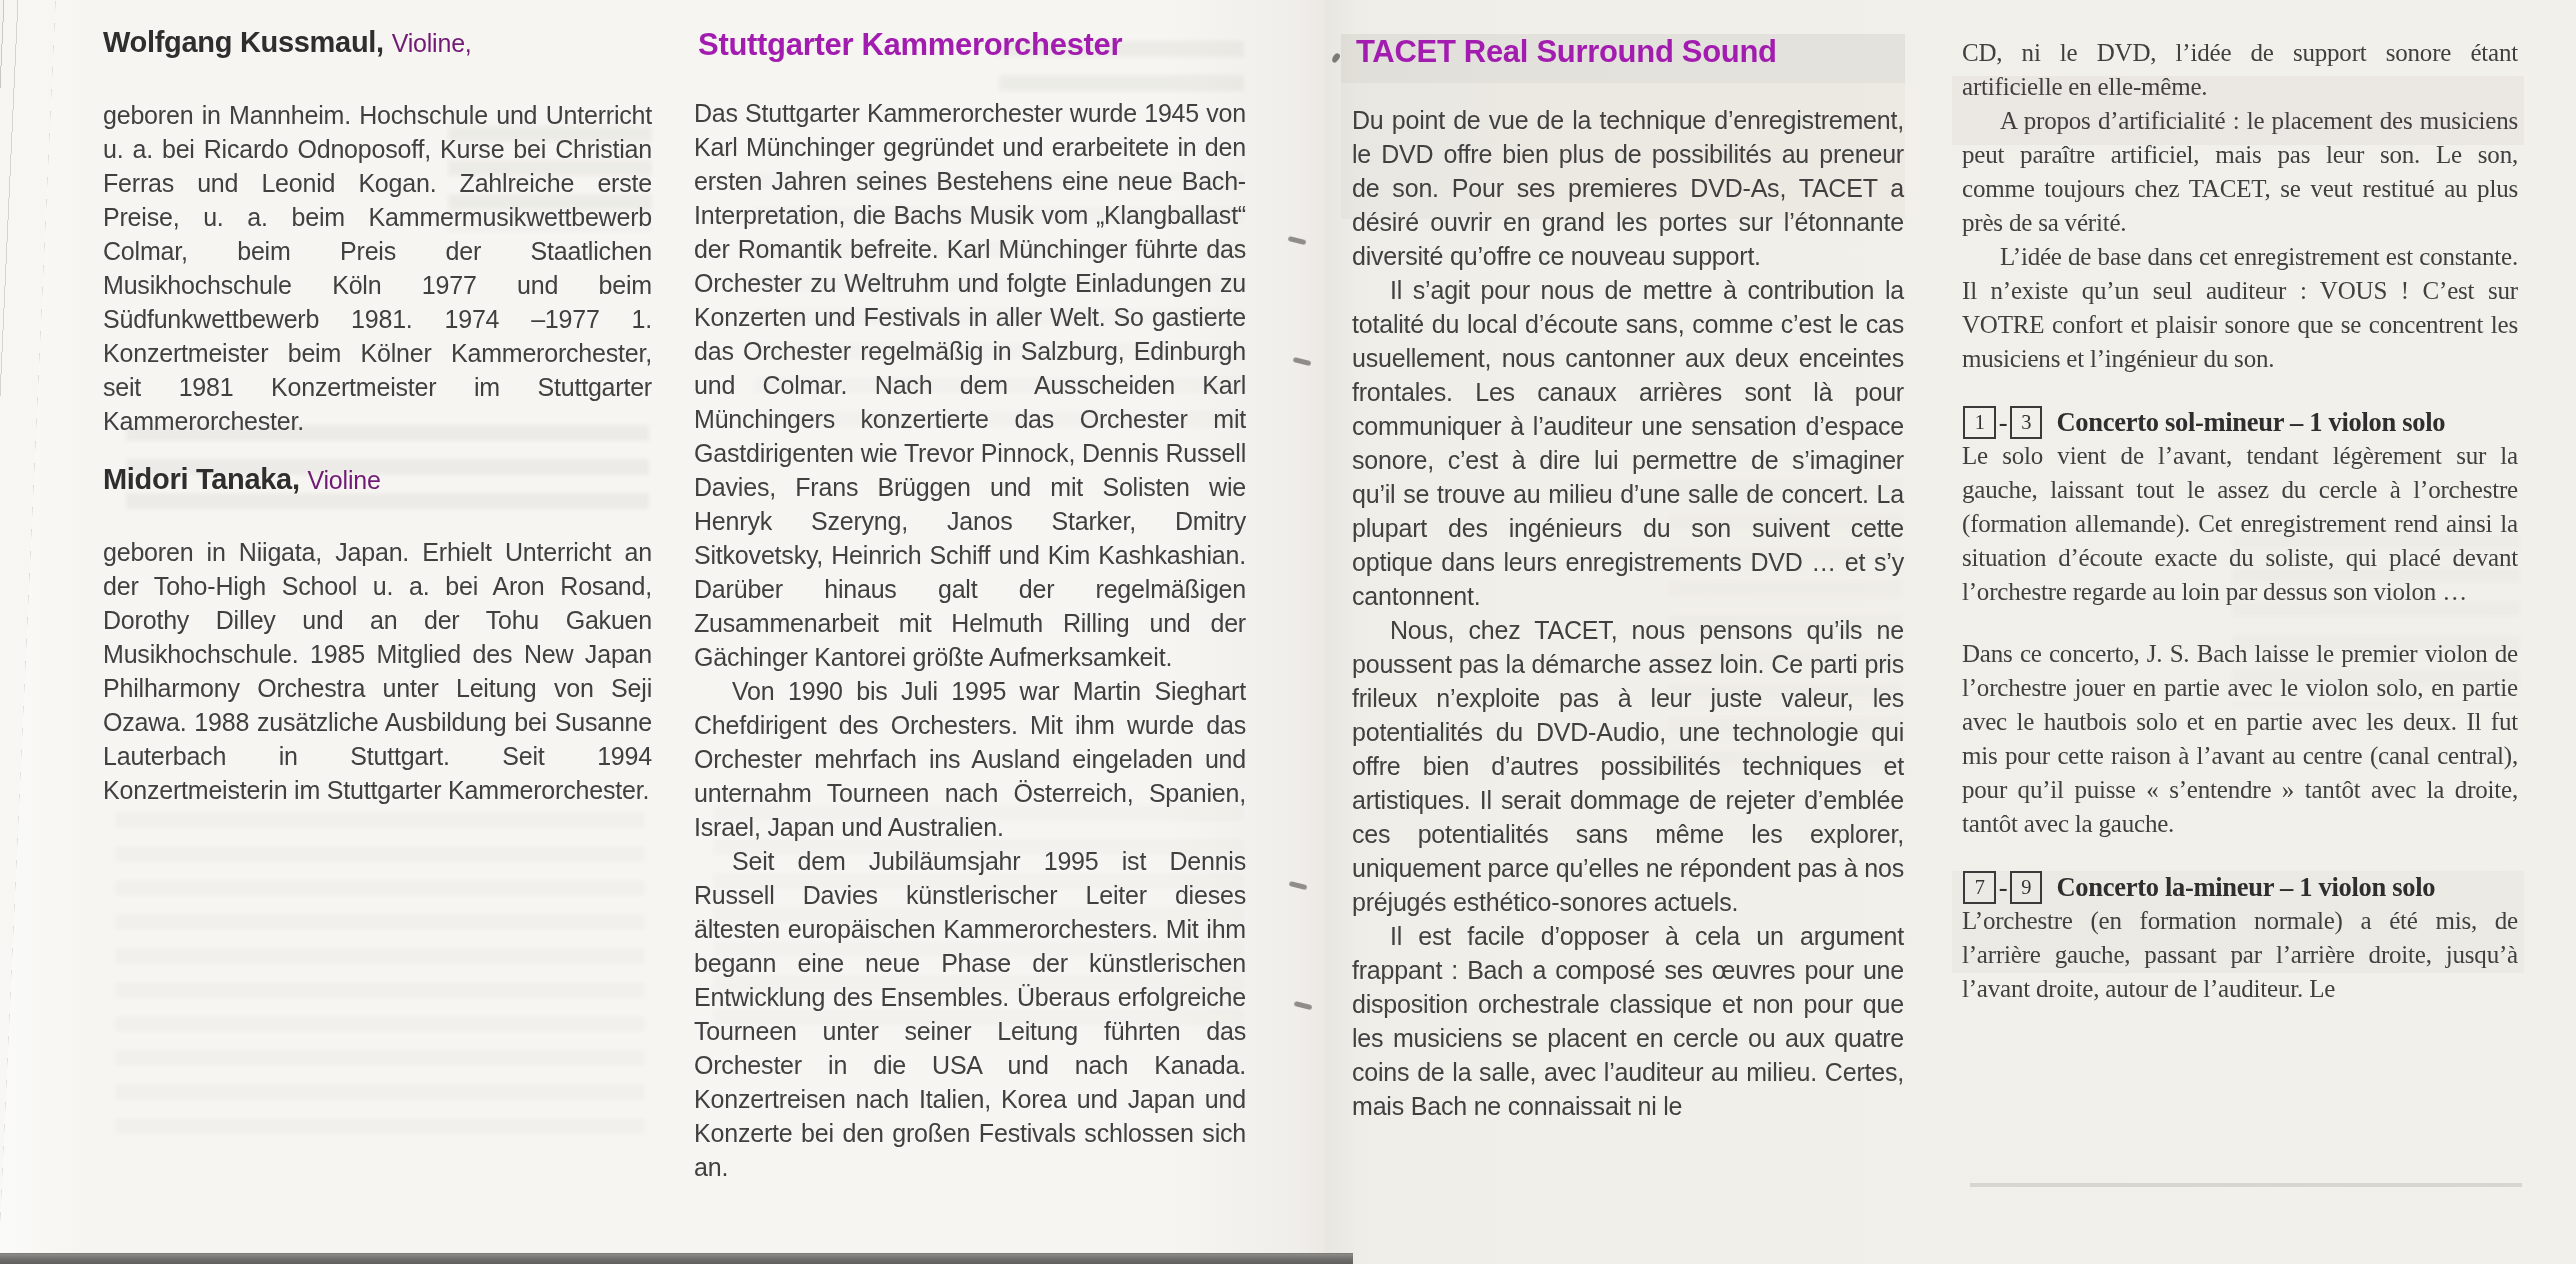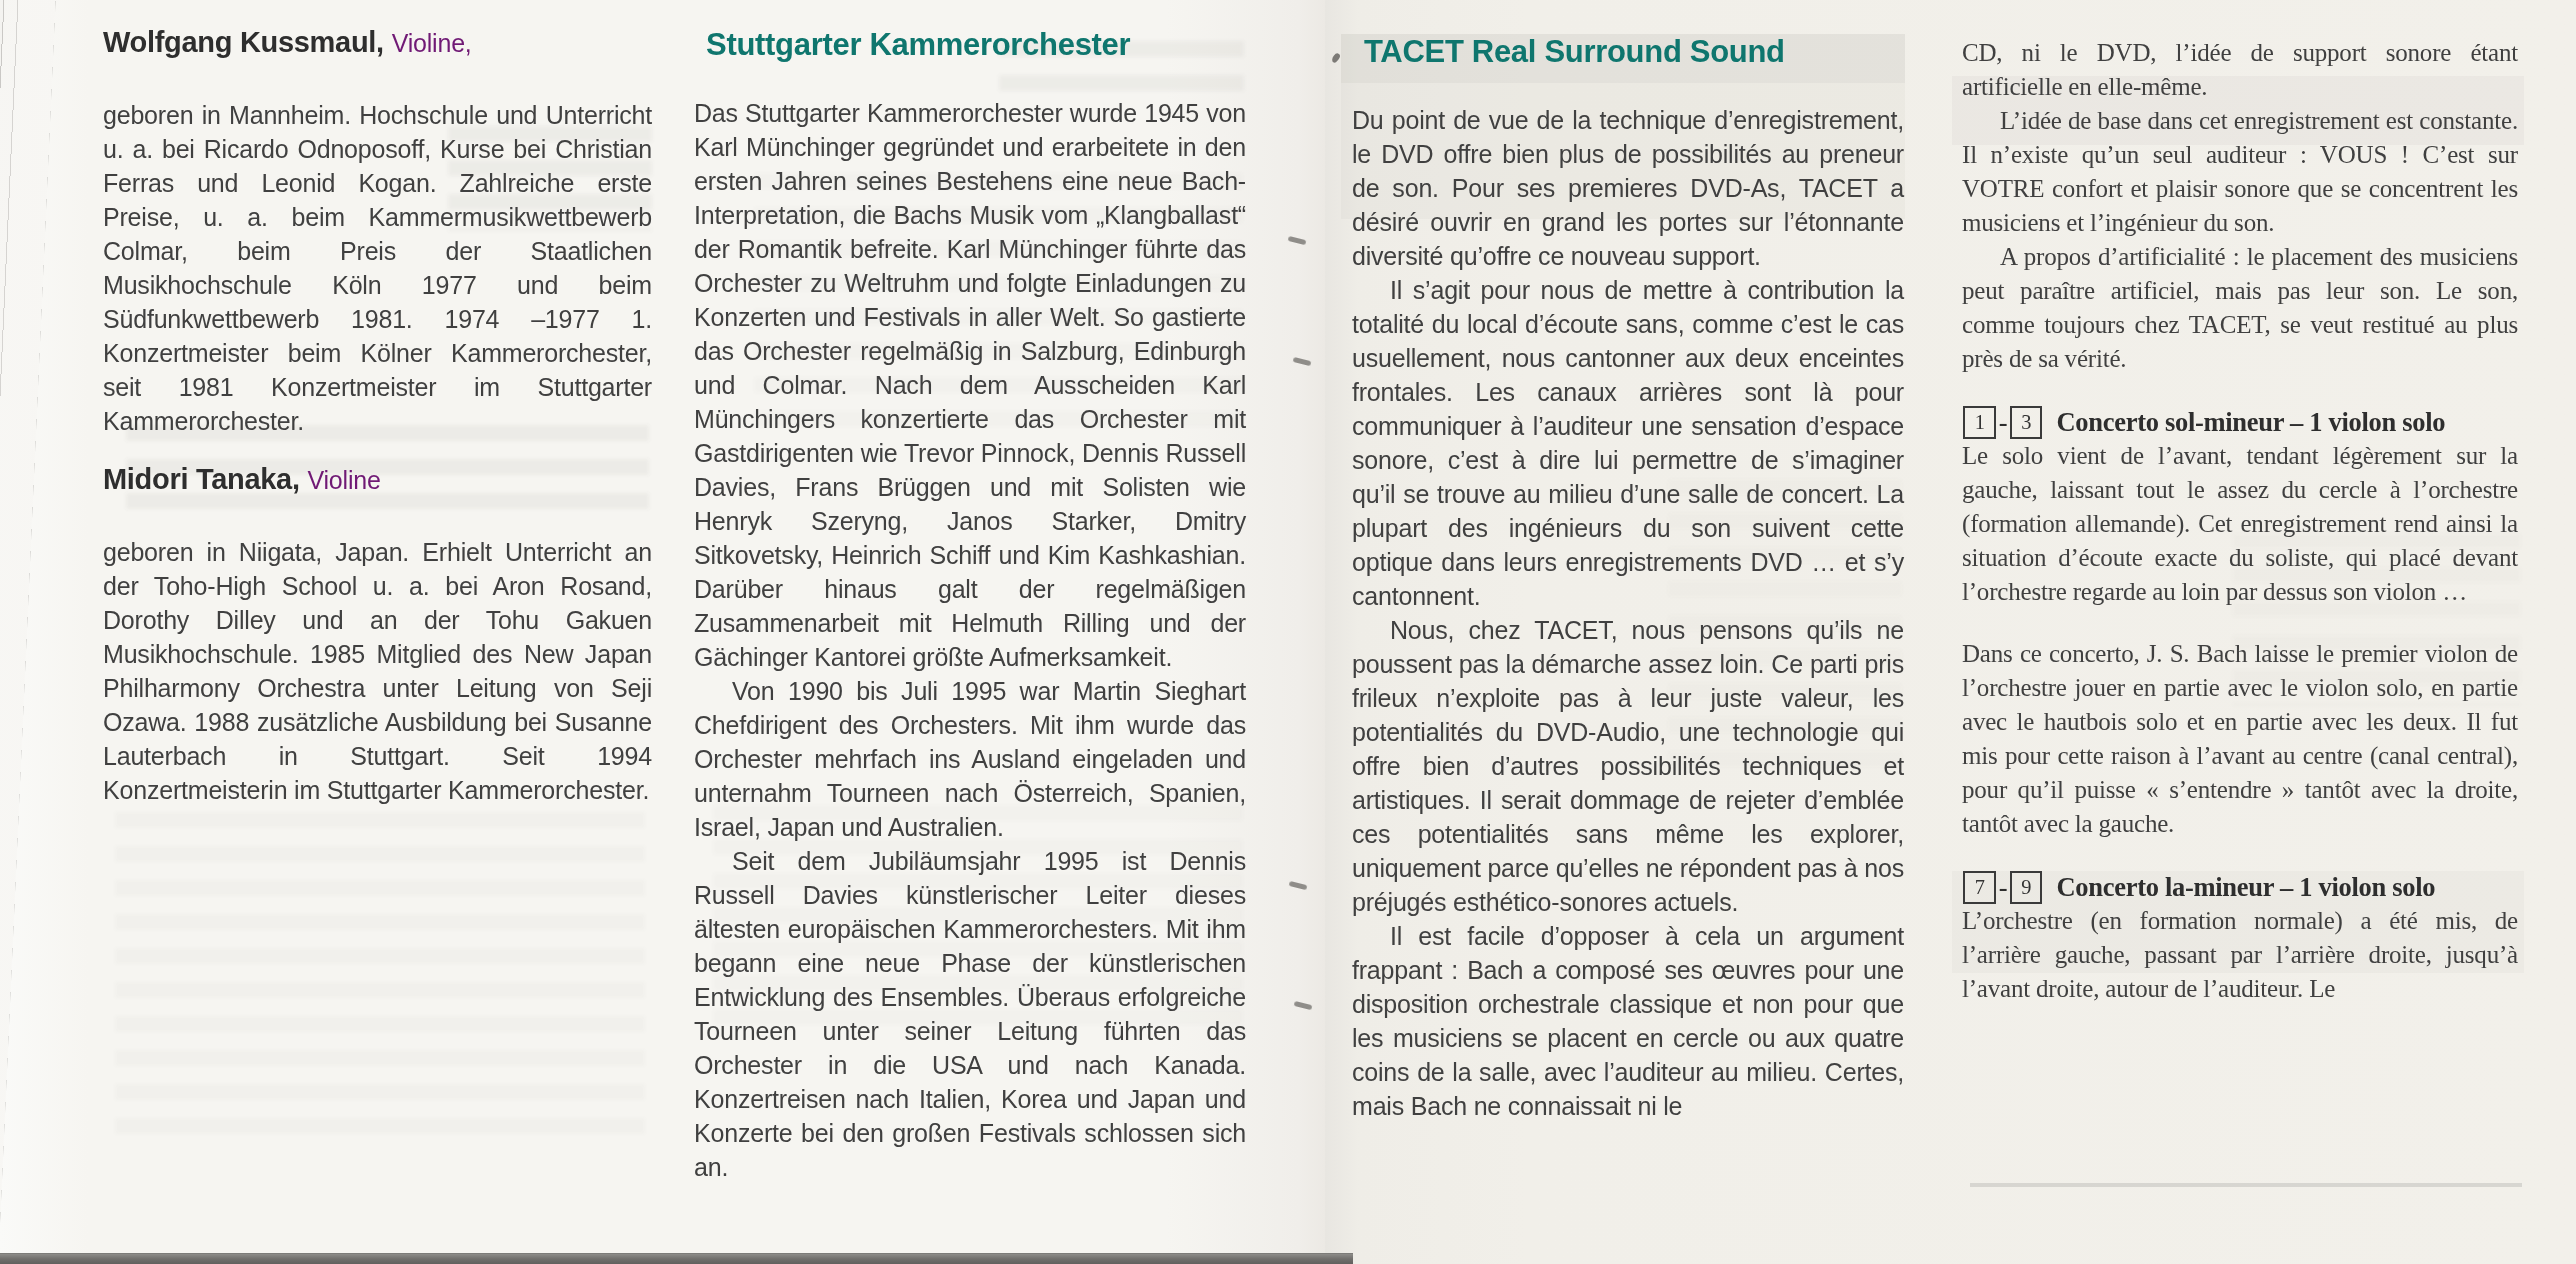--- a/index.html
+++ b/index.html
@@ -67,22 +67,22 @@
   .indent{text-indent:38px;}
   #col1{left:103px;top:24.5px;width:549px;height:1216px;}
   #col2{left:694px;top:27px;width:552px;height:1216px;}
   #col3{left:1352px;top:34px;width:552px;height:1216px;}
   #col4{left:1962px;top:36px;width:556px;height:1216px;font-family:Liberation Serif, serif;}
 
   .name-heading{margin:0 0 37px 0;font-size:29px;line-height:35px;font-weight:bold;
     color:#2e2e2e;text-align:left;letter-spacing:-0.3px;}
   .name-heading .instrument{font-weight:normal;font-size:25px;color:#701a75;letter-spacing:-0.2px;}
   .name-heading.second{margin-top:24.5px;}
-  .col-heading{margin:0 0 34px 12px;font-size:31px;line-height:35px;font-weight:bold;
-    color:#0f766e;text-align:left;letter-spacing:-0.3px;}
+  .col-heading{margin:0 0 34px 4px;font-size:31px;line-height:35px;font-weight:bold;
+    color:#a21caf;text-align:left;letter-spacing:-0.3px;}
 
   .track{margin-top:28.5px;}
   .track-heading{margin:0;font-size:26.5px;line-height:34px;font-weight:bold;color:#2e2e2e;
     text-align:left;letter-spacing:-0.3px;}
   .tbox{display:inline-block;border:2px solid #3a3a3a;min-width:24.5px;height:28.5px;line-height:28.5px;
     padding:0 2px;margin:0 1.4px;text-align:center;font-weight:normal;font-size:20.4px;
     vertical-align:1.4px;color:#333;}
   .tdash{font-weight:normal;margin:0 1.4px;}
 </style>
 </head>
@@ -132,22 +132,22 @@
 <div class="col" id="col3">
   <h2 class="col-heading">TACET Real Surround Sound</h2>
   <p>Du point de vue de la technique d’enregistrement, le DVD offre bien plus de possibilités au preneur de son. Pour ses premieres DVD-As, TACET a désiré ouvrir en grand les portes sur l’étonnante diversité qu’offre ce nouveau support.</p>
   <p class="indent">Il s’agit pour nous de mettre à contribution la totalité du local d’écoute sans, comme c’est le cas usuellement, nous cantonner aux deux enceintes frontales. Les canaux arrières sont là pour communiquer à l’auditeur une sensation d’espace sonore, c’est à dire lui permettre de s’imaginer qu’il se trouve au milieu d’une salle de concert. La plupart des ingénieurs du son suivent cette optique dans leurs enregistrements DVD … et s’y cantonnent.</p>
   <p class="indent">Nous, chez TACET, nous pensons qu’ils ne poussent pas la démarche assez loin. Ce parti pris frileux n’exploite pas à leur juste valeur, les potentialités du DVD-Audio, une technologie qui offre bien d’autres possibilités techniques et artistiques. Il serait dommage de rejeter d’emblée ces potentialités sans même les explorer, uniquement parce qu’elles ne répondent pas à nos préjugés esthético-sonores actuels.</p>
   <p class="indent">Il est facile d’opposer à cela un argument frappant : Bach a composé ses œuvres pour une disposition orchestrale classique et non pour que les musiciens se placent en cercle ou aux quatre coins de la salle, avec l’auditeur au milieu. Certes, mais Bach ne connaissait ni le</p>
 </div>
 
 <div class="col" id="col4">
   <p>CD, ni le DVD, l’idée de support sonore étant artificielle en elle-même.</p>
+  <p class="indent">A propos d’artificialité : le placement des musiciens peut paraître artificiel, mais pas leur son. Le son, comme toujours chez TACET, se veut restitué au plus près de sa vérité.</p>
   <p class="indent">L’idée de base dans cet enregistrement est constante. Il n’existe qu’un seul auditeur : VOUS ! C’est sur VOTRE confort et plaisir sonore que se concentrent les musiciens et l’ingénieur du son.</p>
-  <p class="indent">A propos d’artificialité : le placement des musiciens peut paraître artificiel, mais pas leur son. Le son, comme toujours chez TACET, se veut restitué au plus près de sa vérité.</p>
 
   <div class="track">
     <h3 class="track-heading"><span class="tbox">1</span><span class="tdash">-</span><span class="tbox">3</span>&nbsp; <span>Concerto sol-mineur – 1 violon solo</span></h3>
     <p>Le solo vient de l’avant, tendant légèrement sur la gauche, laissant tout le assez du cercle à l’orchestre (formation allemande). Cet enregistrement rend ainsi la situation d’écoute exacte du soliste, qui placé devant l’orchestre regarde au loin par dessus son violon …</p>
   </div>
 
   <div class="track">
     <p>Dans ce concerto, J. S. Bach laisse le premier violon de l’orchestre jouer en partie avec le violon solo, en partie avec le hautbois solo et en partie avec les deux. Il fut mis pour cette raison à l’avant au centre (canal central), pour qu’il puisse « s’entendre » tantôt avec la droite, tantôt avec la gauche.</p>
   </div>
 

